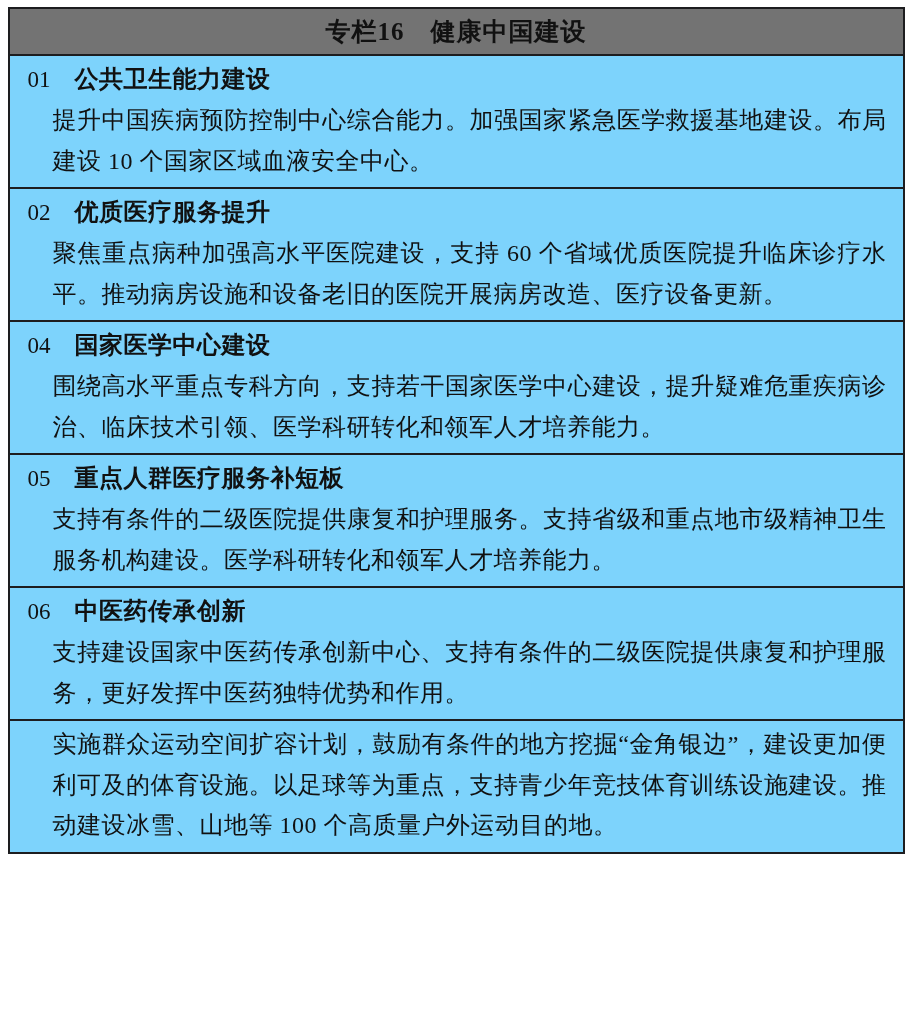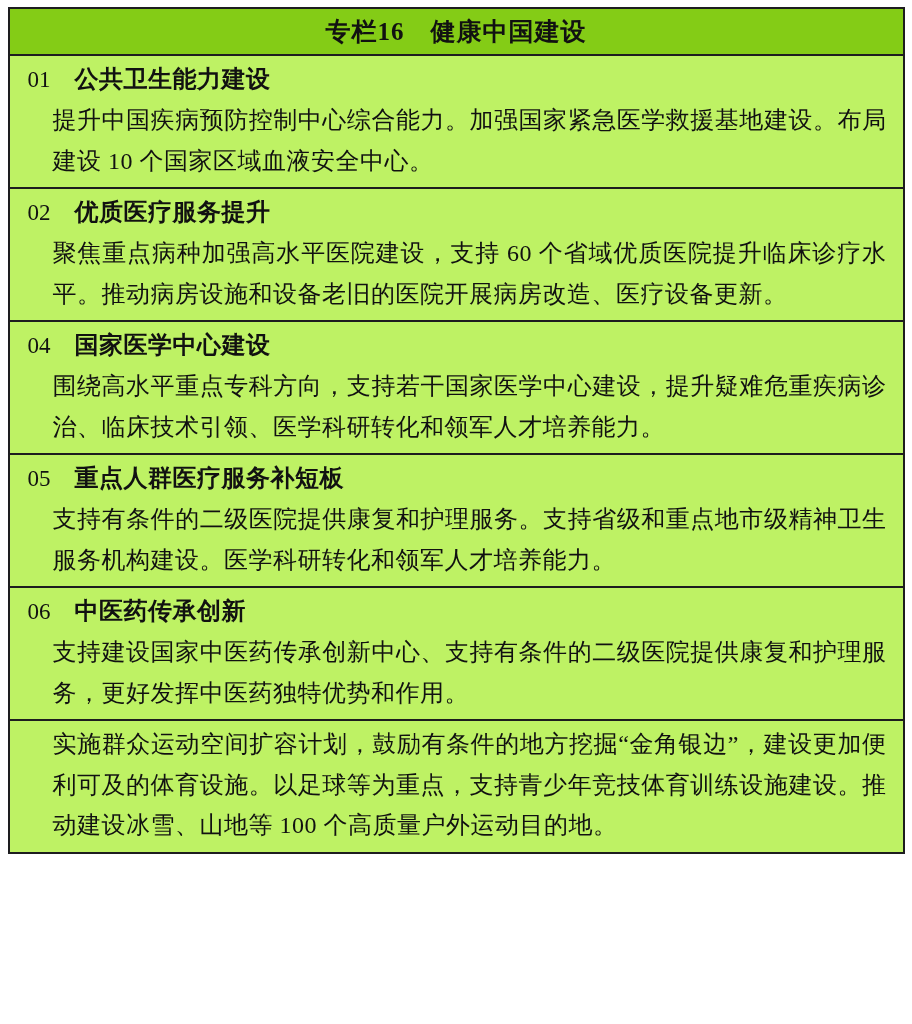--- a/index.html
+++ b/index.html
@@ -12,31 +12,31 @@
     font-family: "Liberation Serif", "DejaVu Serif", serif;
     color: #111111;
   }
   .panel {
     box-sizing: border-box;
     width: 897px;
     margin: 7px auto 0 auto;
     border: 2px solid #1d1d1f;
   }
   .header-row {
-    background: #84cc16;
+    background: #737373;
     border-bottom: 2px solid #1d1d1f;
     text-align: center;
     font-size: 25px;
     font-weight: bold;
     line-height: 45px;
     height: 45px;
     letter-spacing: 1px;
   }
   .section {
-    background: #bef264;
+    background: #7dd3fc;
     border-bottom: 2px solid #1d1d1f;
     padding: 3px 16px 6px 18px;
   }
   .section:last-child {
     border-bottom: none;
   }
   .section-head {
     display: flex;
     align-items: baseline;
     line-height: 40px;

